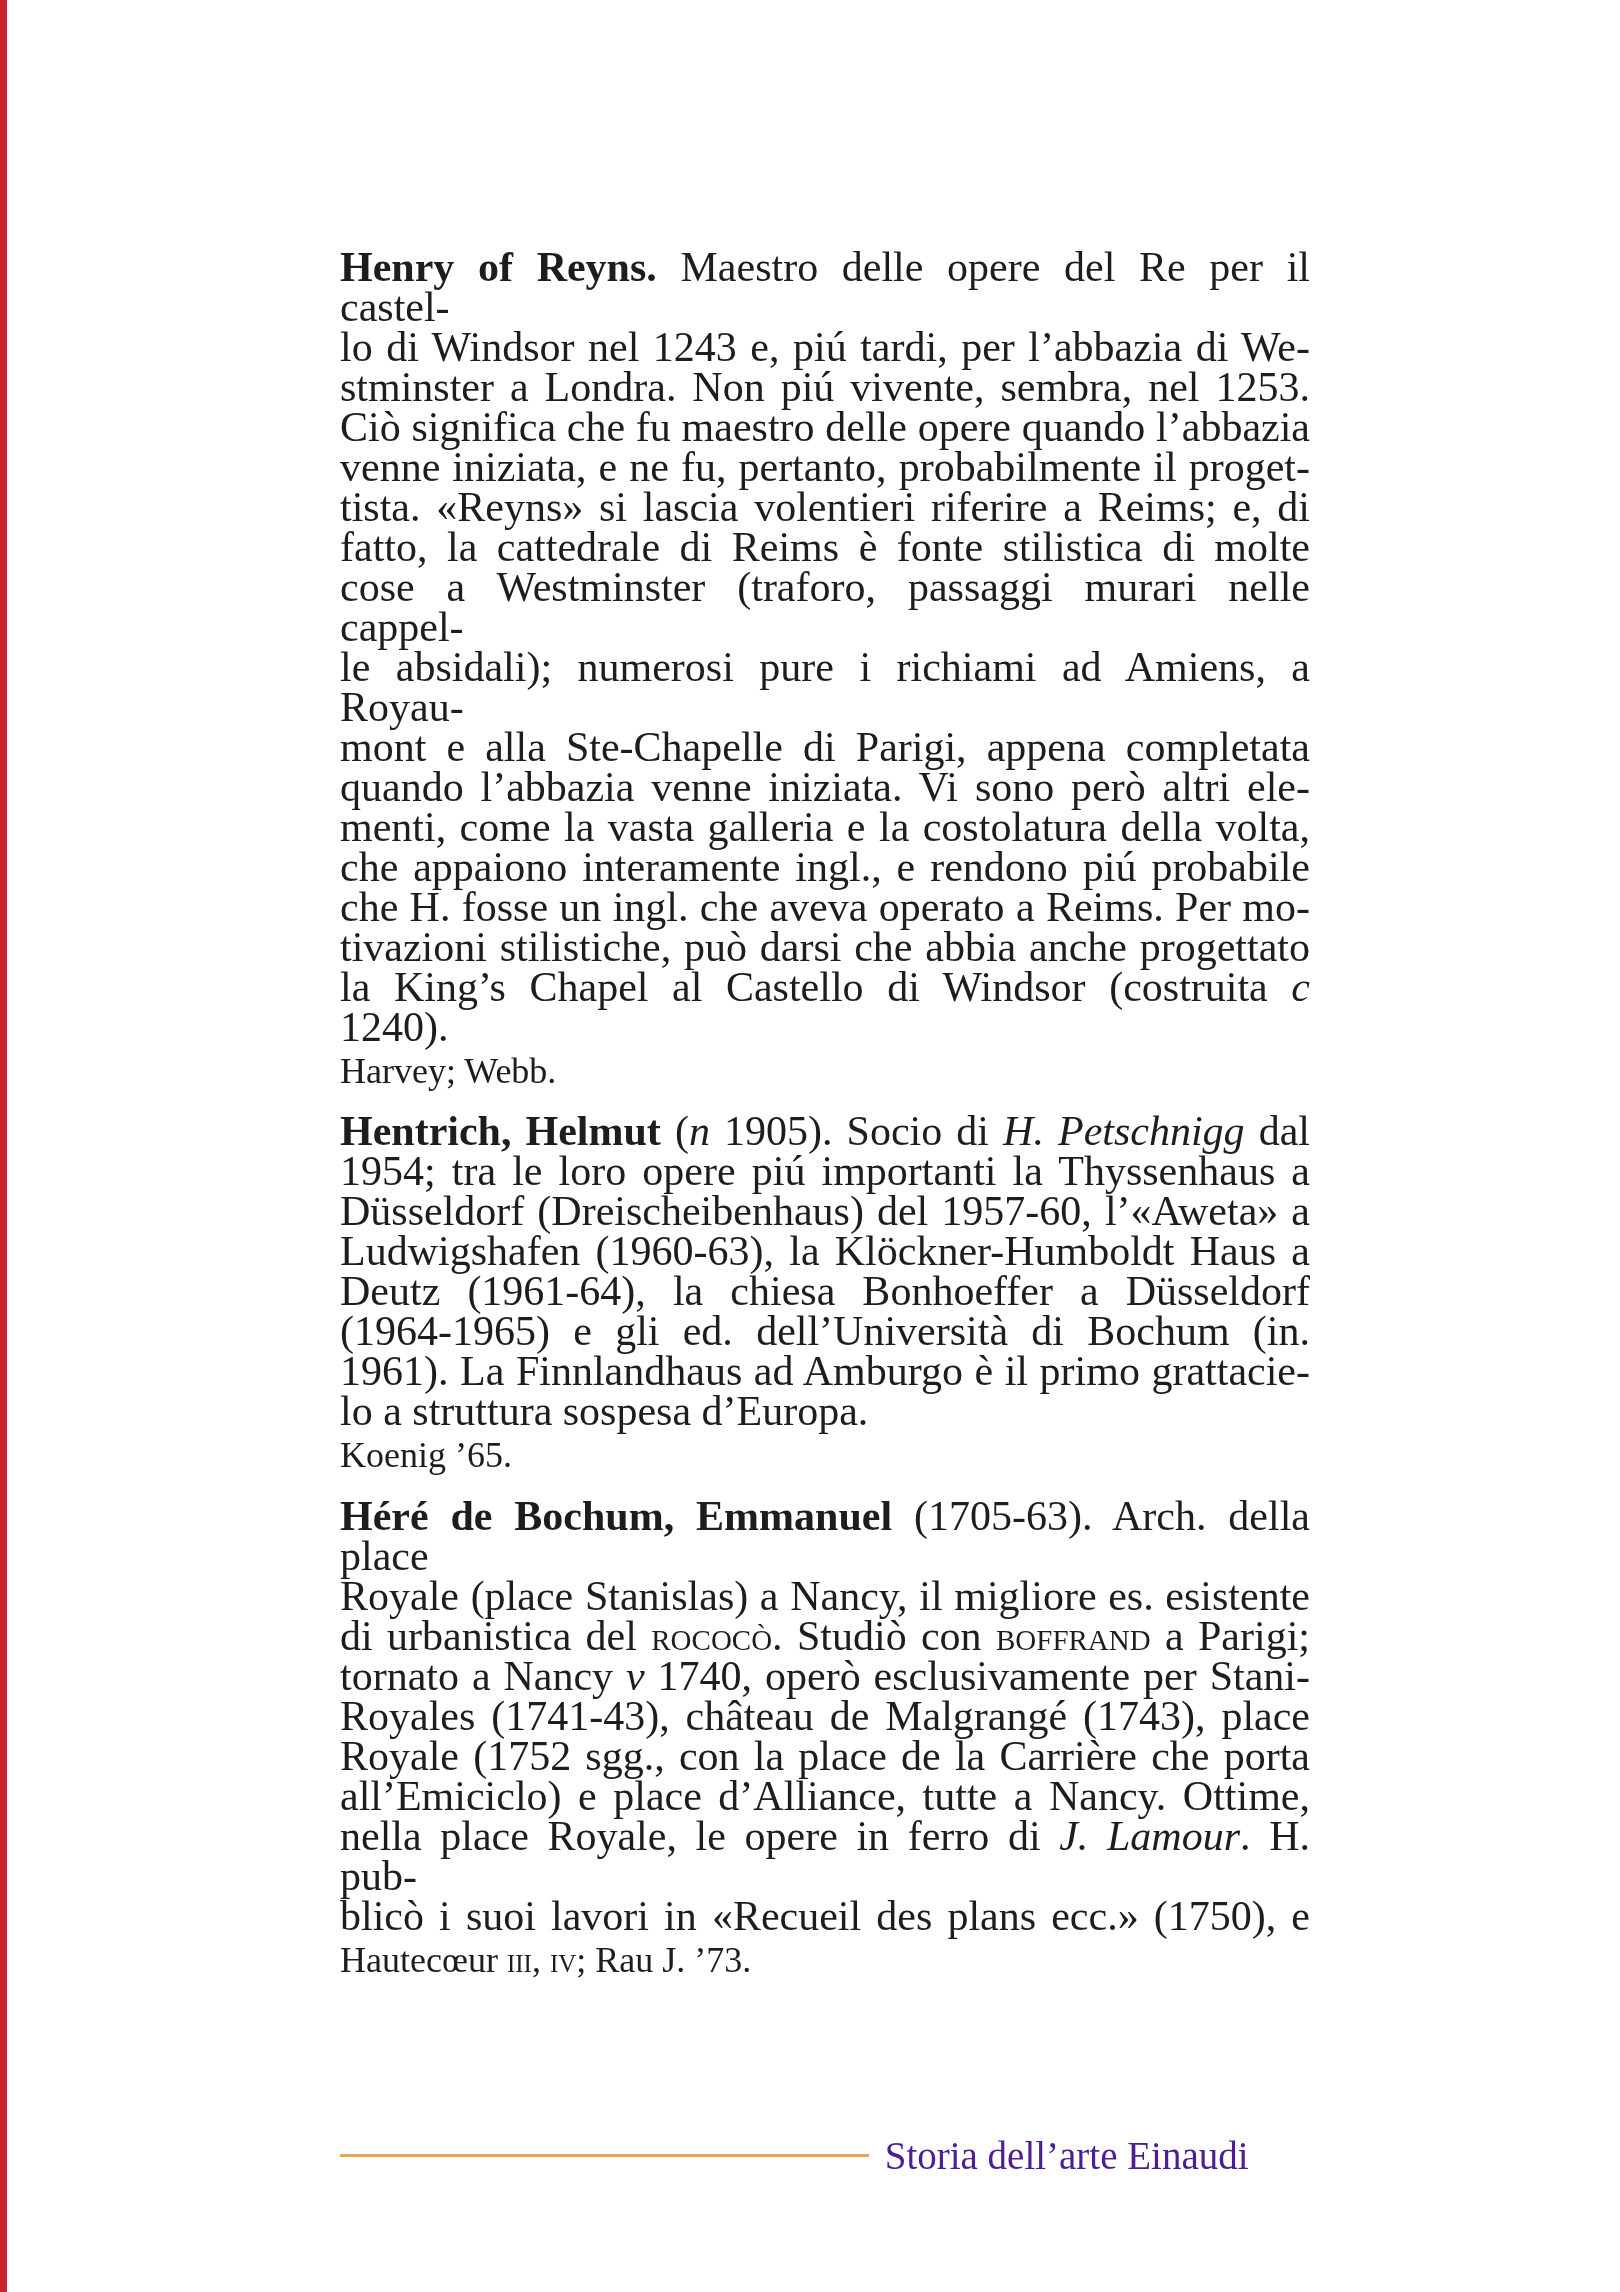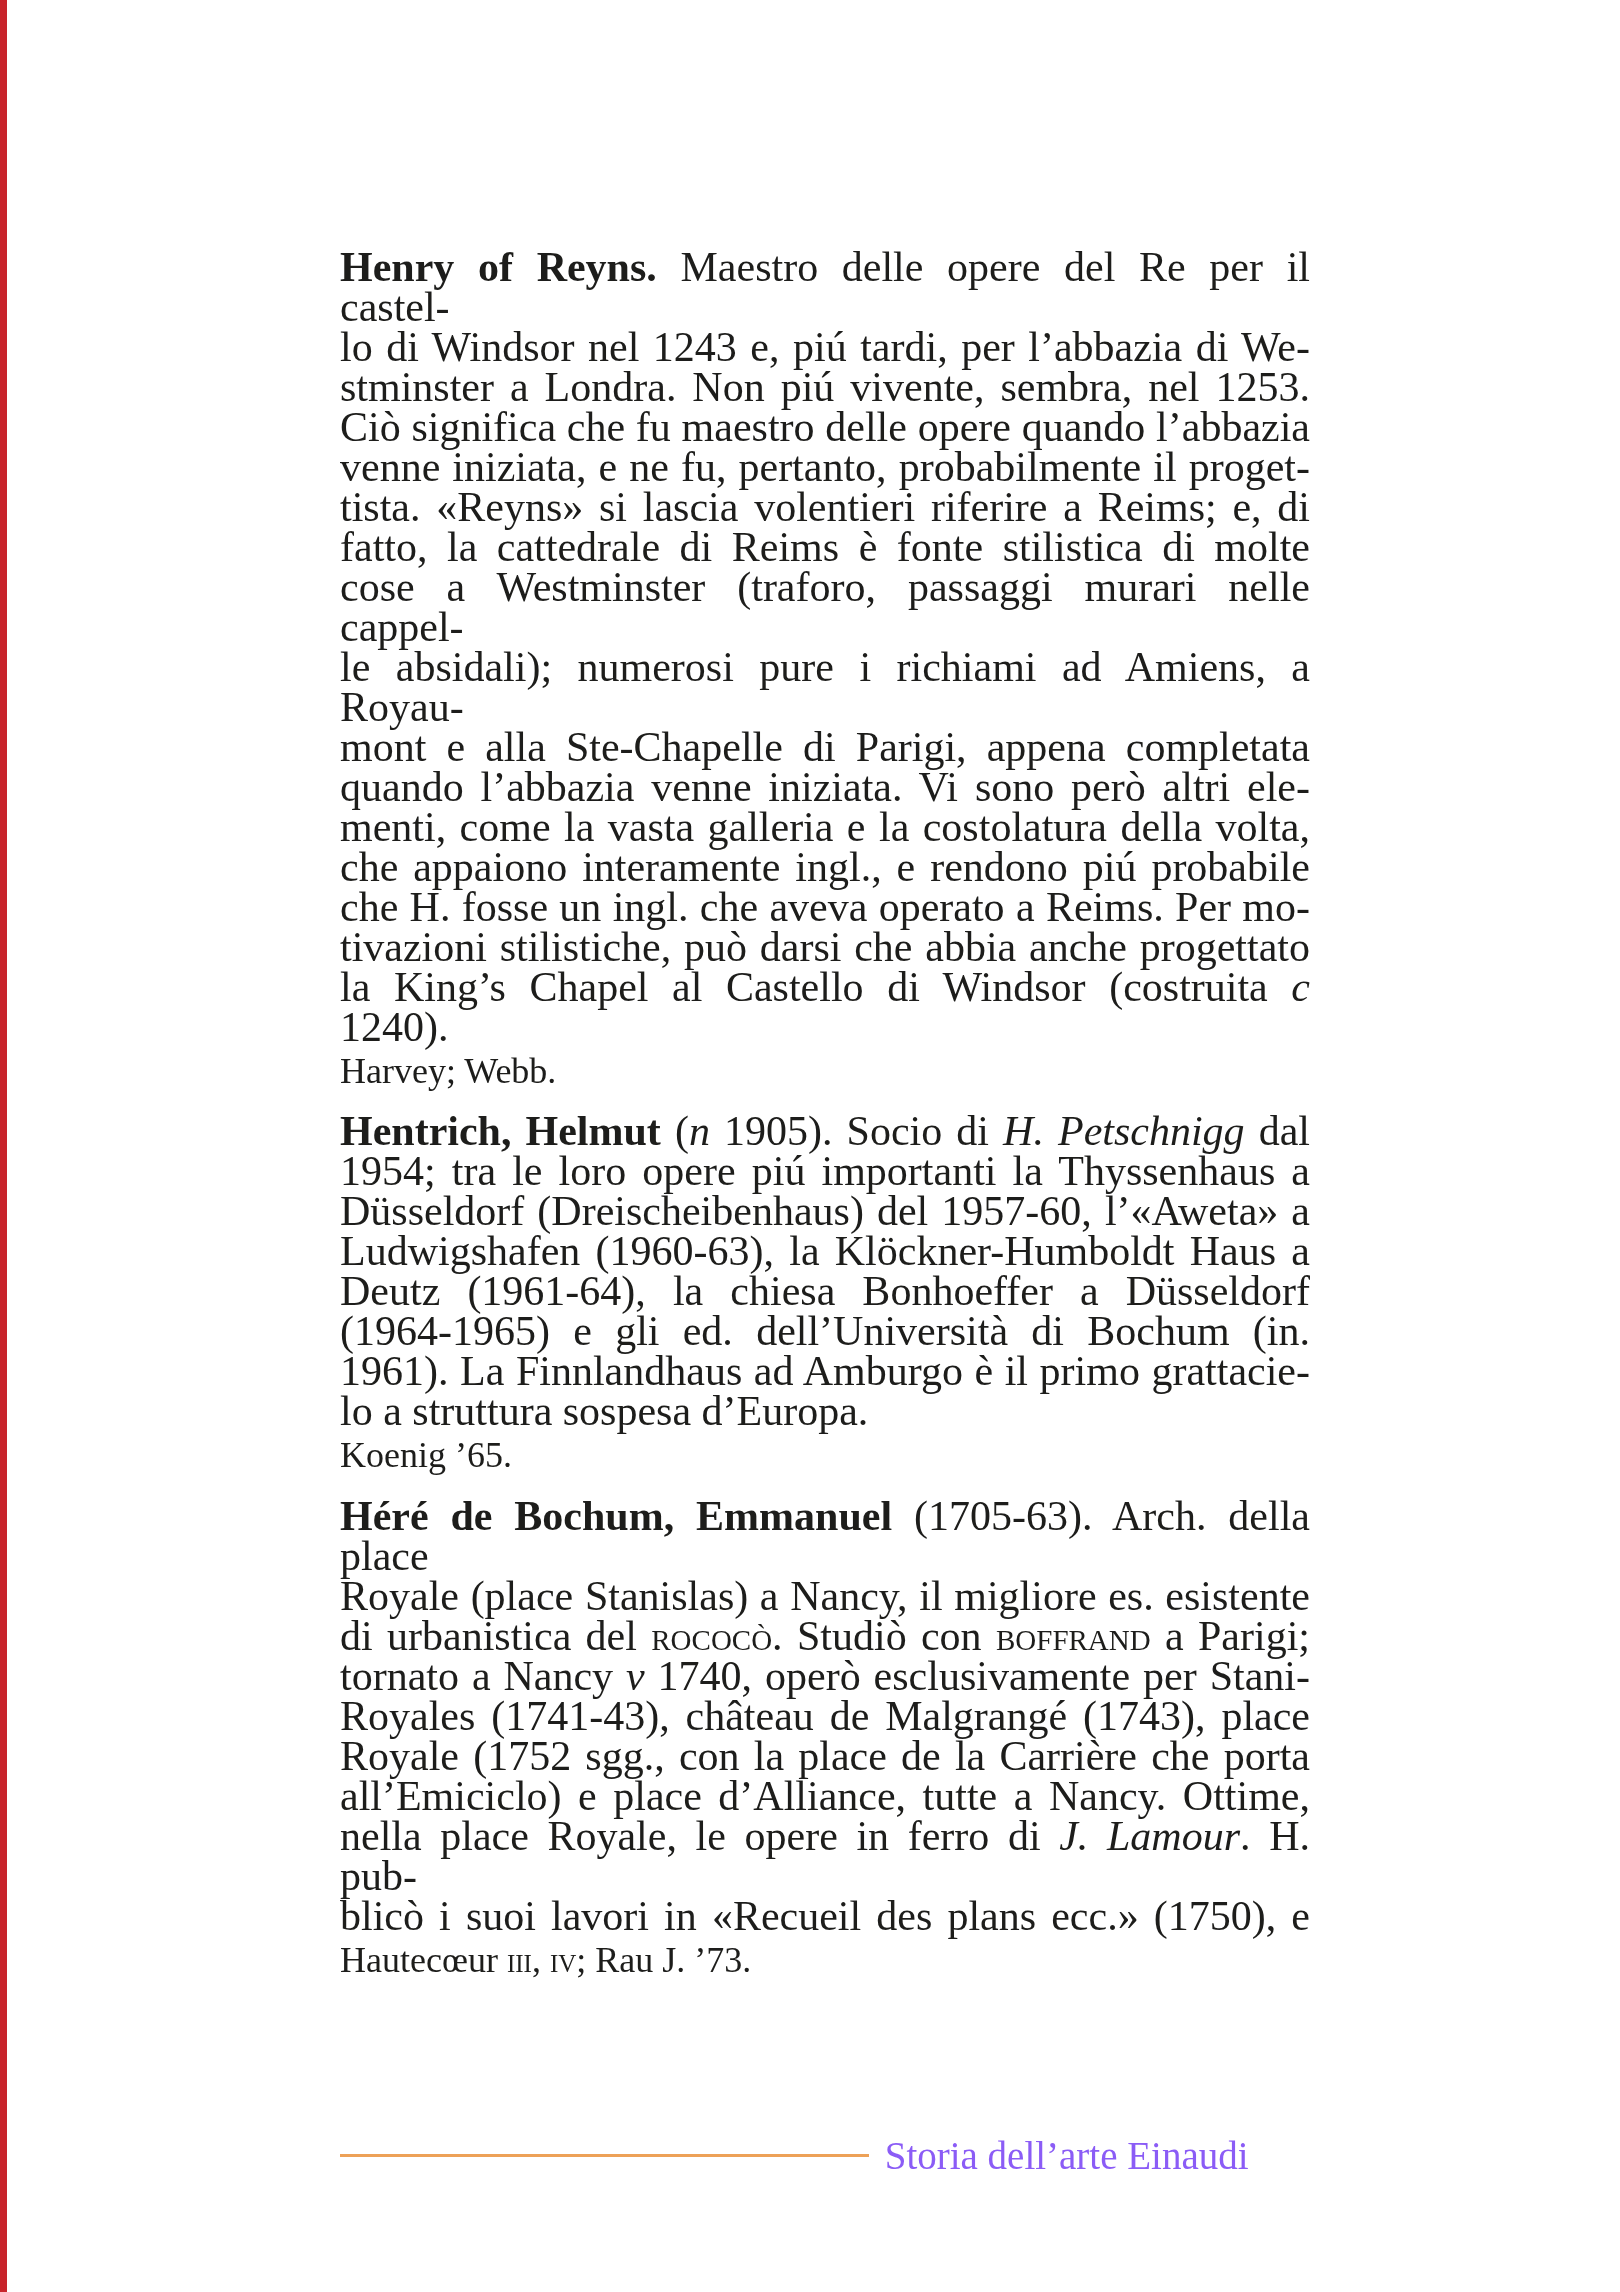--- a/index.html
+++ b/index.html
@@ -35,21 +35,21 @@
     text-align:left;text-align-last:left;
   }
   .footer{
     position:absolute;left:340px;top:2133px;width:966px;
     display:flex;align-items:center;
   }
   .footer-rule{
     flex:0 0 529px;height:2.9px;margin-right:15.7px;
   }
   .footer-title{
-    font-size:39px;line-height:45px;color:#8b5cf6;
+    font-size:39px;line-height:45px;color:#4c1d95;
     white-space:nowrap;
   }
 </style>
 </head>
 <body>
 
 <div class="accent-bar" style="background: rgb(200, 36, 43);"></div>
 
 <div class="content-column">
   <div>

